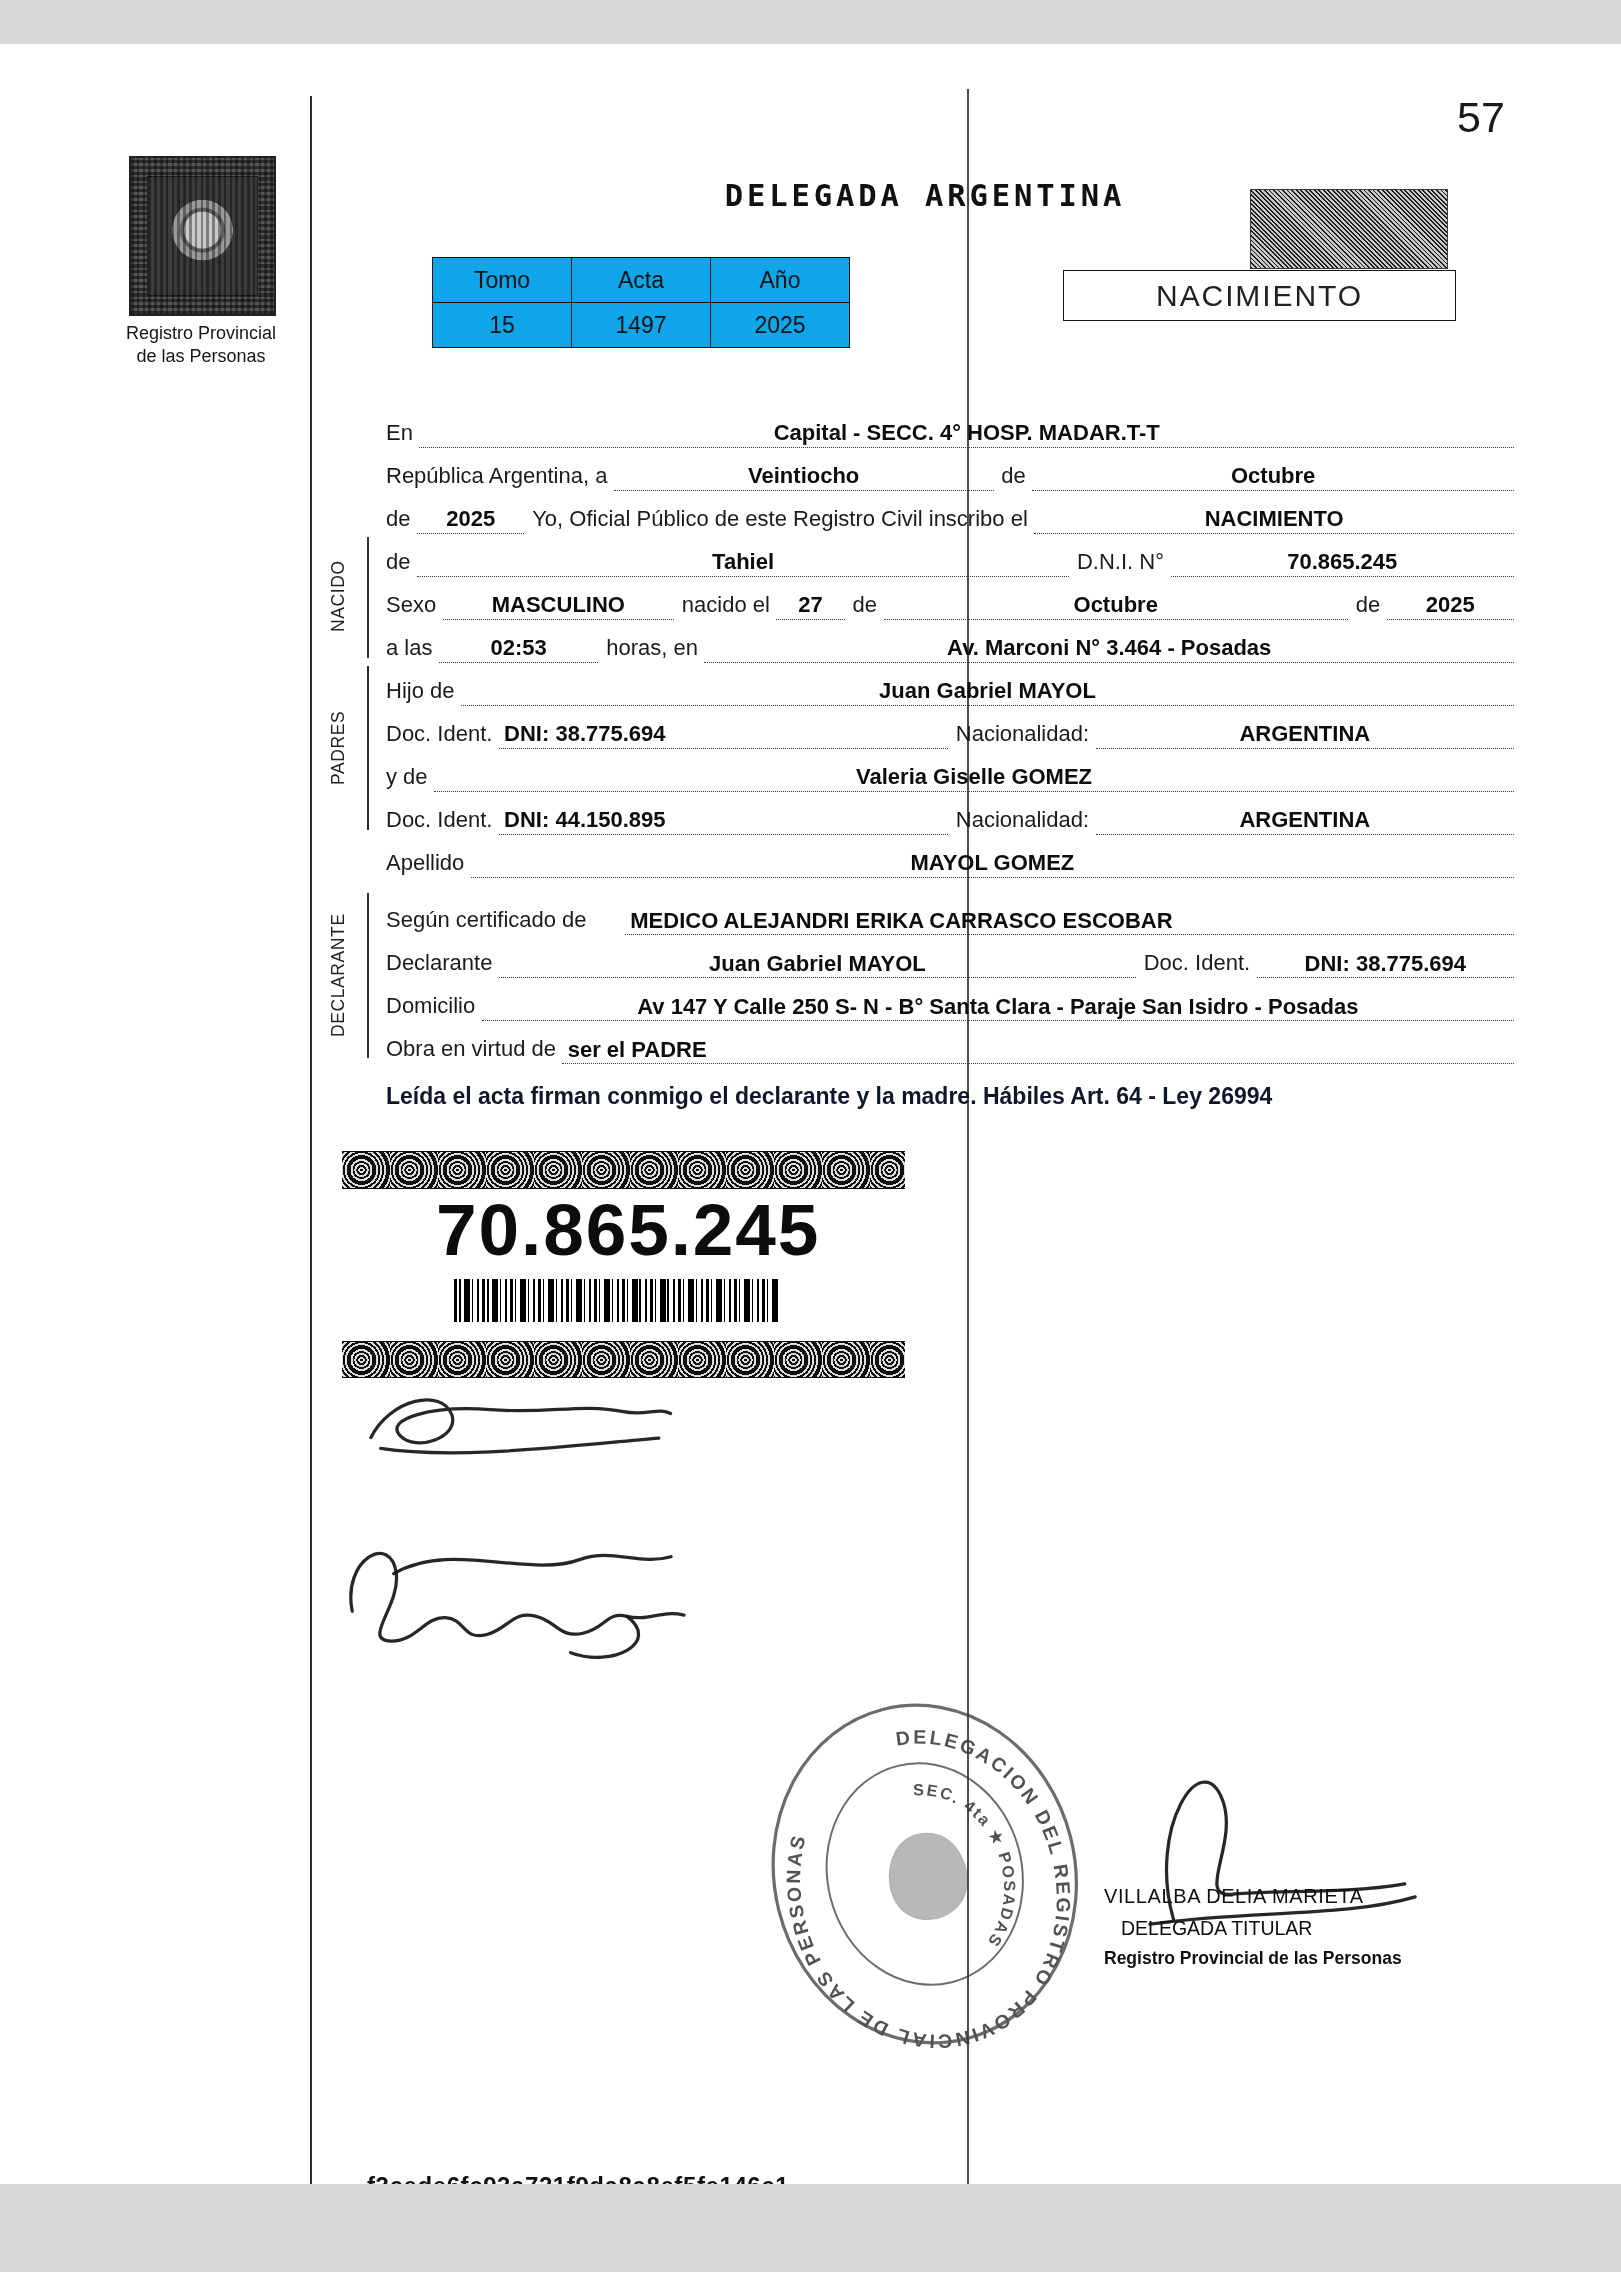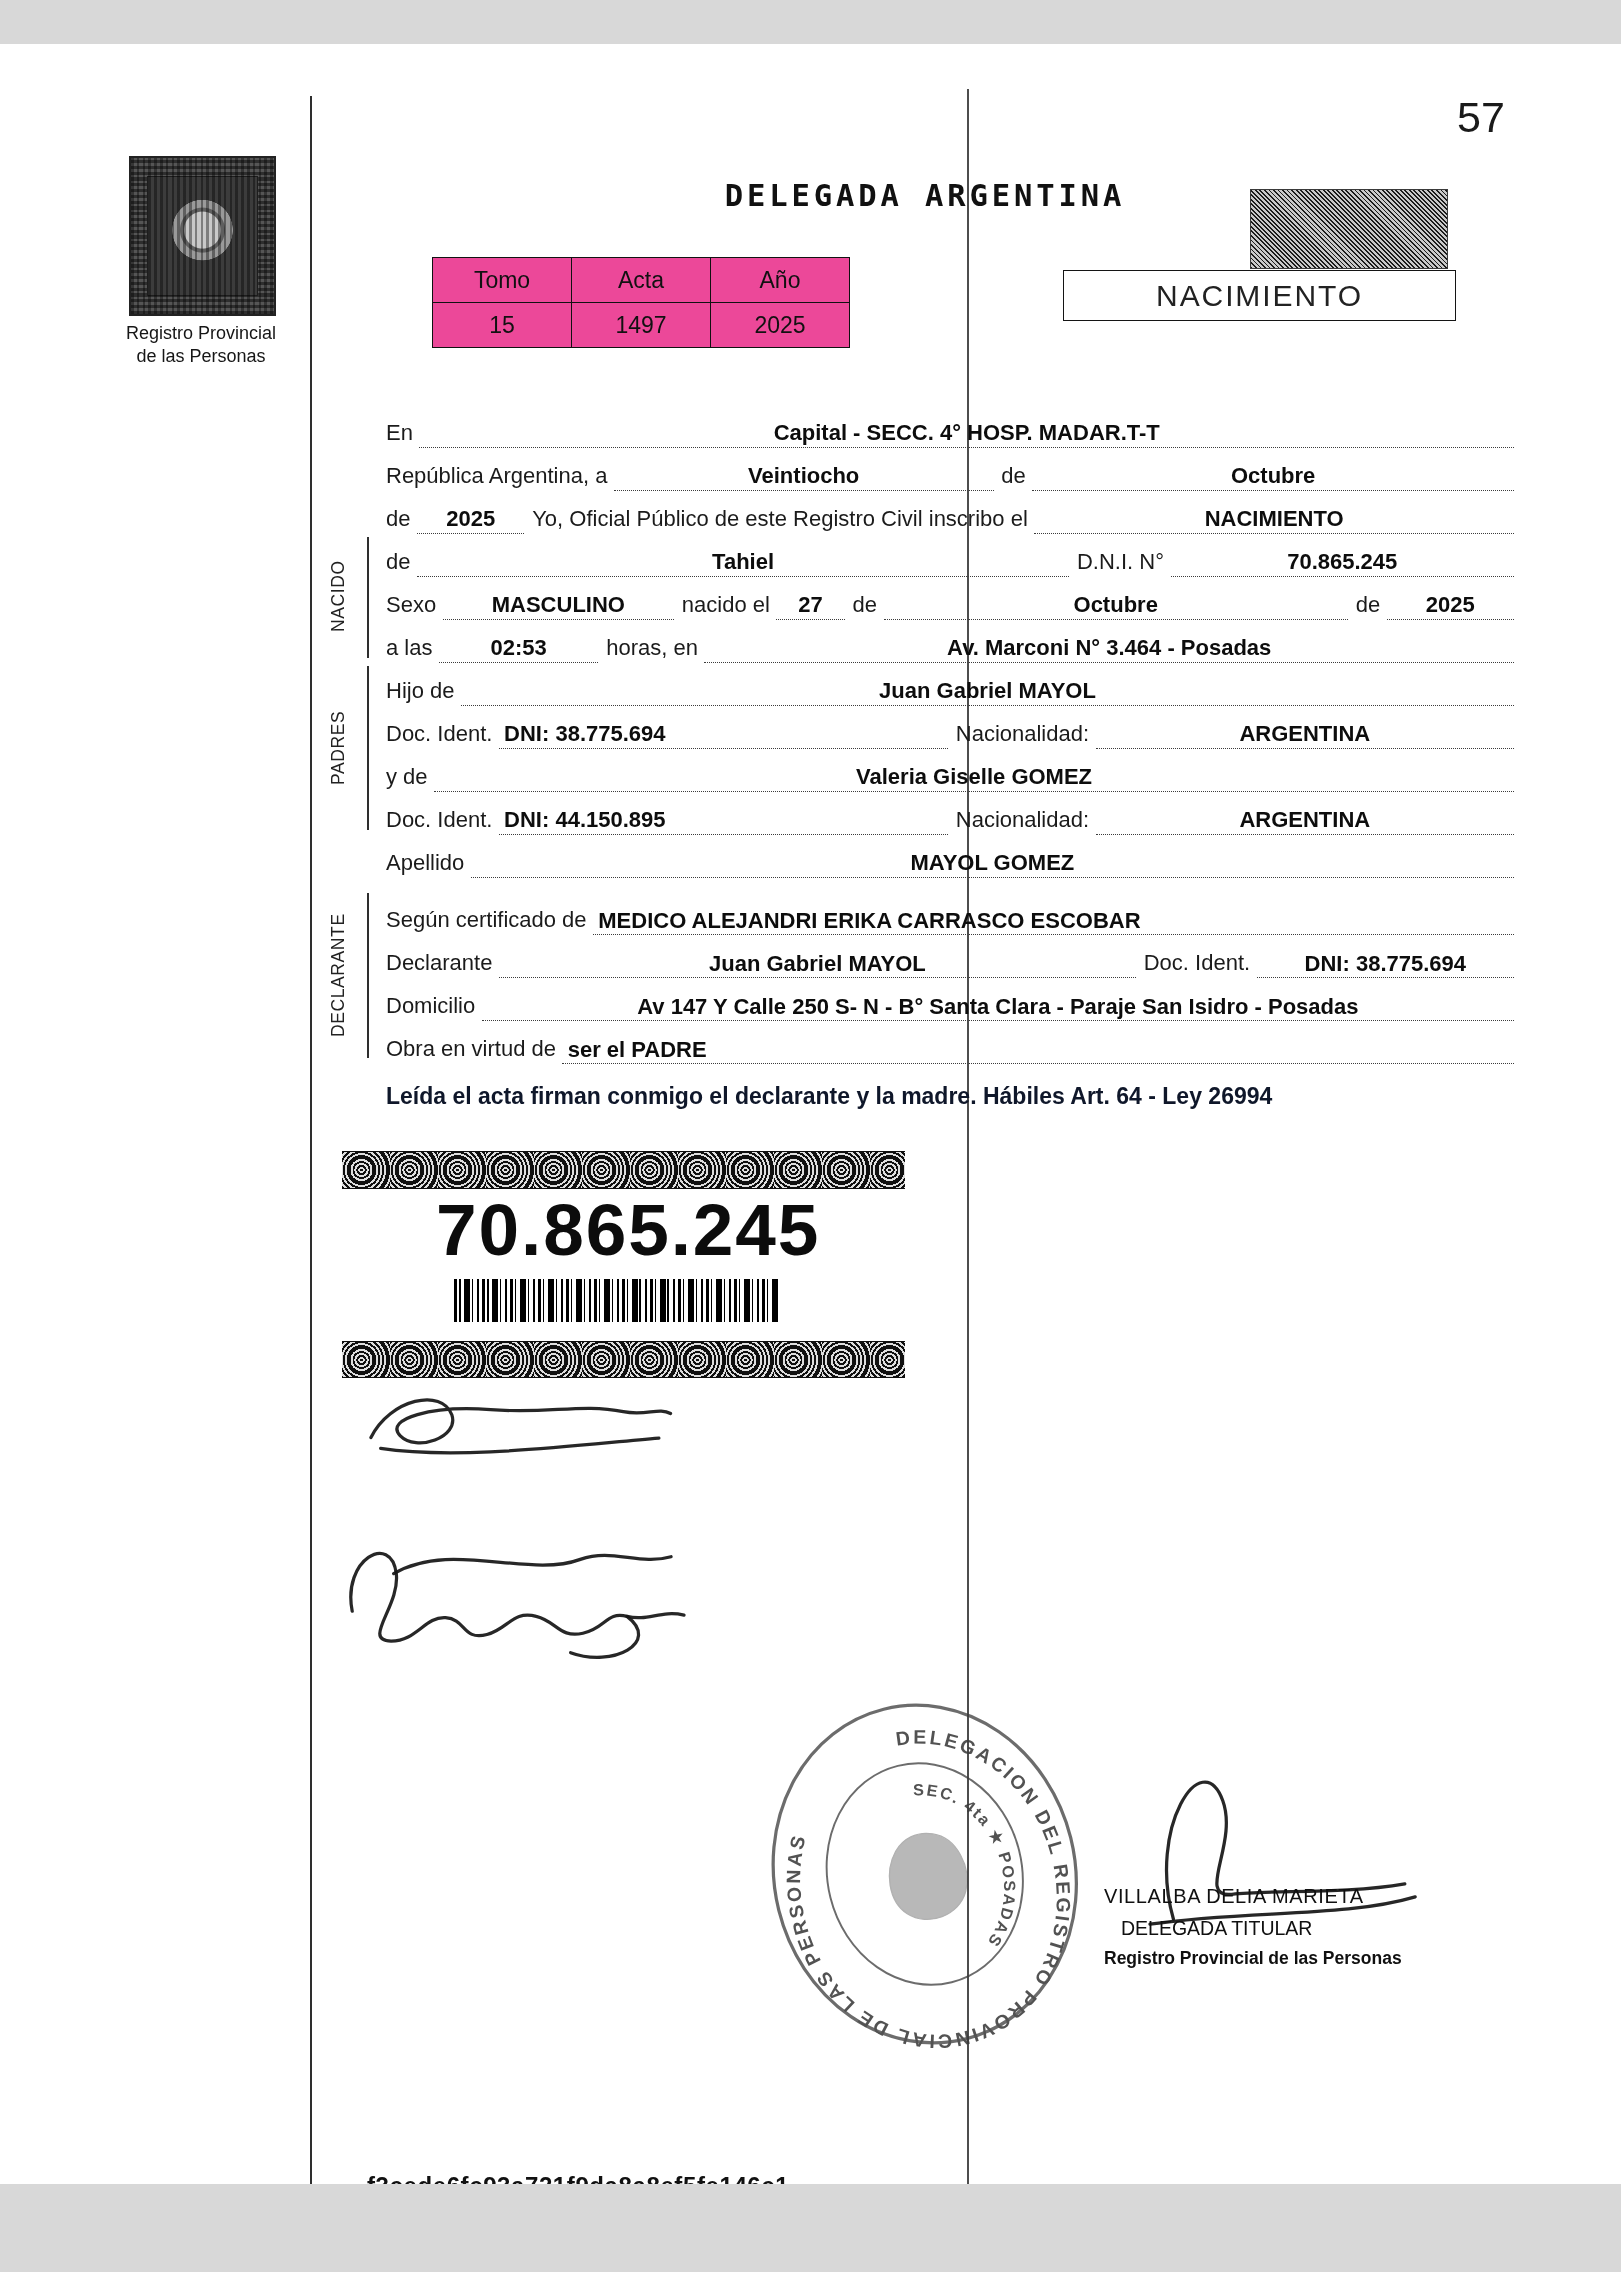--- a/index.html
+++ b/index.html
@@ -20,21 +20,21 @@
   .logo{position:absolute;left:129px;top:112px;width:143px;height:156px;border:2.6px solid #222;
         background:repeating-linear-gradient(0deg,#2e2e2e 0 3.2px,#555 3.2px 5.8px),#333;}
   .logo::after{content:"";position:absolute;inset:0;
         background:repeating-linear-gradient(90deg,rgba(0,0,0,.38) 0 2.6px,transparent 2.6px 5.8px);}
   .logo-inner{position:absolute;inset:18px 15.6px;border:1.9px solid #1d1d1d;
         background:radial-gradient(circle at 50% 45%,#c9c9c9 0 18px,#5f5f5f 19px 22px,#9a9a9a 23px 30px,#3c3c3c 30.5px 100%);}
   .logo-cap{position:absolute;left:84px;top:278px;width:234px;text-align:center;font-size:18px;line-height:1.25;color:#161616;}
 
   
   .rec{position:absolute;left:432px;top:213px;border-collapse:collapse;font-size:23px;color:#111;}
-  .rec th,.rec td{border:1.9px solid #111;width:138px;height:44px;text-align:center;font-weight:normal;padding:0;background:#ec4899;}
+  .rec th,.rec td{border:1.9px solid #111;width:138px;height:44px;text-align:center;font-weight:normal;padding:0;background:#0ea5e9;}
 
   
   .hatch{position:absolute;left:1250px;top:145px;width:196px;height:78px;border:0.6px solid #3a3a3a;
         background:repeating-linear-gradient(45deg,#1c1c1c 0 1.3px,#c9c9c9 1.3px 3.2px),
                    repeating-linear-gradient(-45deg,rgba(10,10,10,.85) 0 1.3px,rgba(0,0,0,0) 1.3px 3.2px);}
 
   
   .badge{position:absolute;left:1063px;top:226px;width:391px;height:49px;border:1.9px solid #141414;background:#fff;
         display:flex;align-items:center;justify-content:center;font-size:30px;letter-spacing:1.9px;color:#222;}
 
@@ -47,21 +47,21 @@
   .fill b{font-weight:bold;color:#0d0d0d;}
   .fill.left{text-align:left;}
   .f2{flex:2.6 1 auto;}
   .f15{flex:1.5 1 auto;}
   .w90{flex:0 0 58px;}
   .w150{flex:0 0 97px;}
   .w180{flex:0 0 117px;}
   .w230{flex:0 0 149px;}
   .w340{flex:0 0 221px;}
   .w380{flex:0 0 247px;}
-  .gap{margin-top:14.3px;}
+  .gap{margin-top:14.3px;gap:32px;}
   .leida{margin-top:17px;font-weight:bold;font-size:23px;line-height:1.38;text-align:justify;color:#0f172a;}
 
   
   .sidelabel{position:absolute;writing-mode:vertical-rl;transform:rotate(180deg);
         font-size:17.5px;letter-spacing:0.6px;color:#222;display:flex;align-items:center;justify-content:center;}
   .bracket{position:absolute;width:1.9px;background:#2e2e2e;}
 
   
   .band{position:absolute;left:342px;width:563px;border-top:1.3px solid #0e0e0e;border-bottom:1.3px solid #0e0e0e;
         background:repeating-radial-gradient(circle at 19.5px 18px,#101010 0 1.3px,#dedede 1.3px 3.2px,#101010 3.2px 5.2px,#dedede 5.2px 7.1px,#101010 7.1px 9px,#dedede 9px 11px,#101010 11px 13.6px);

